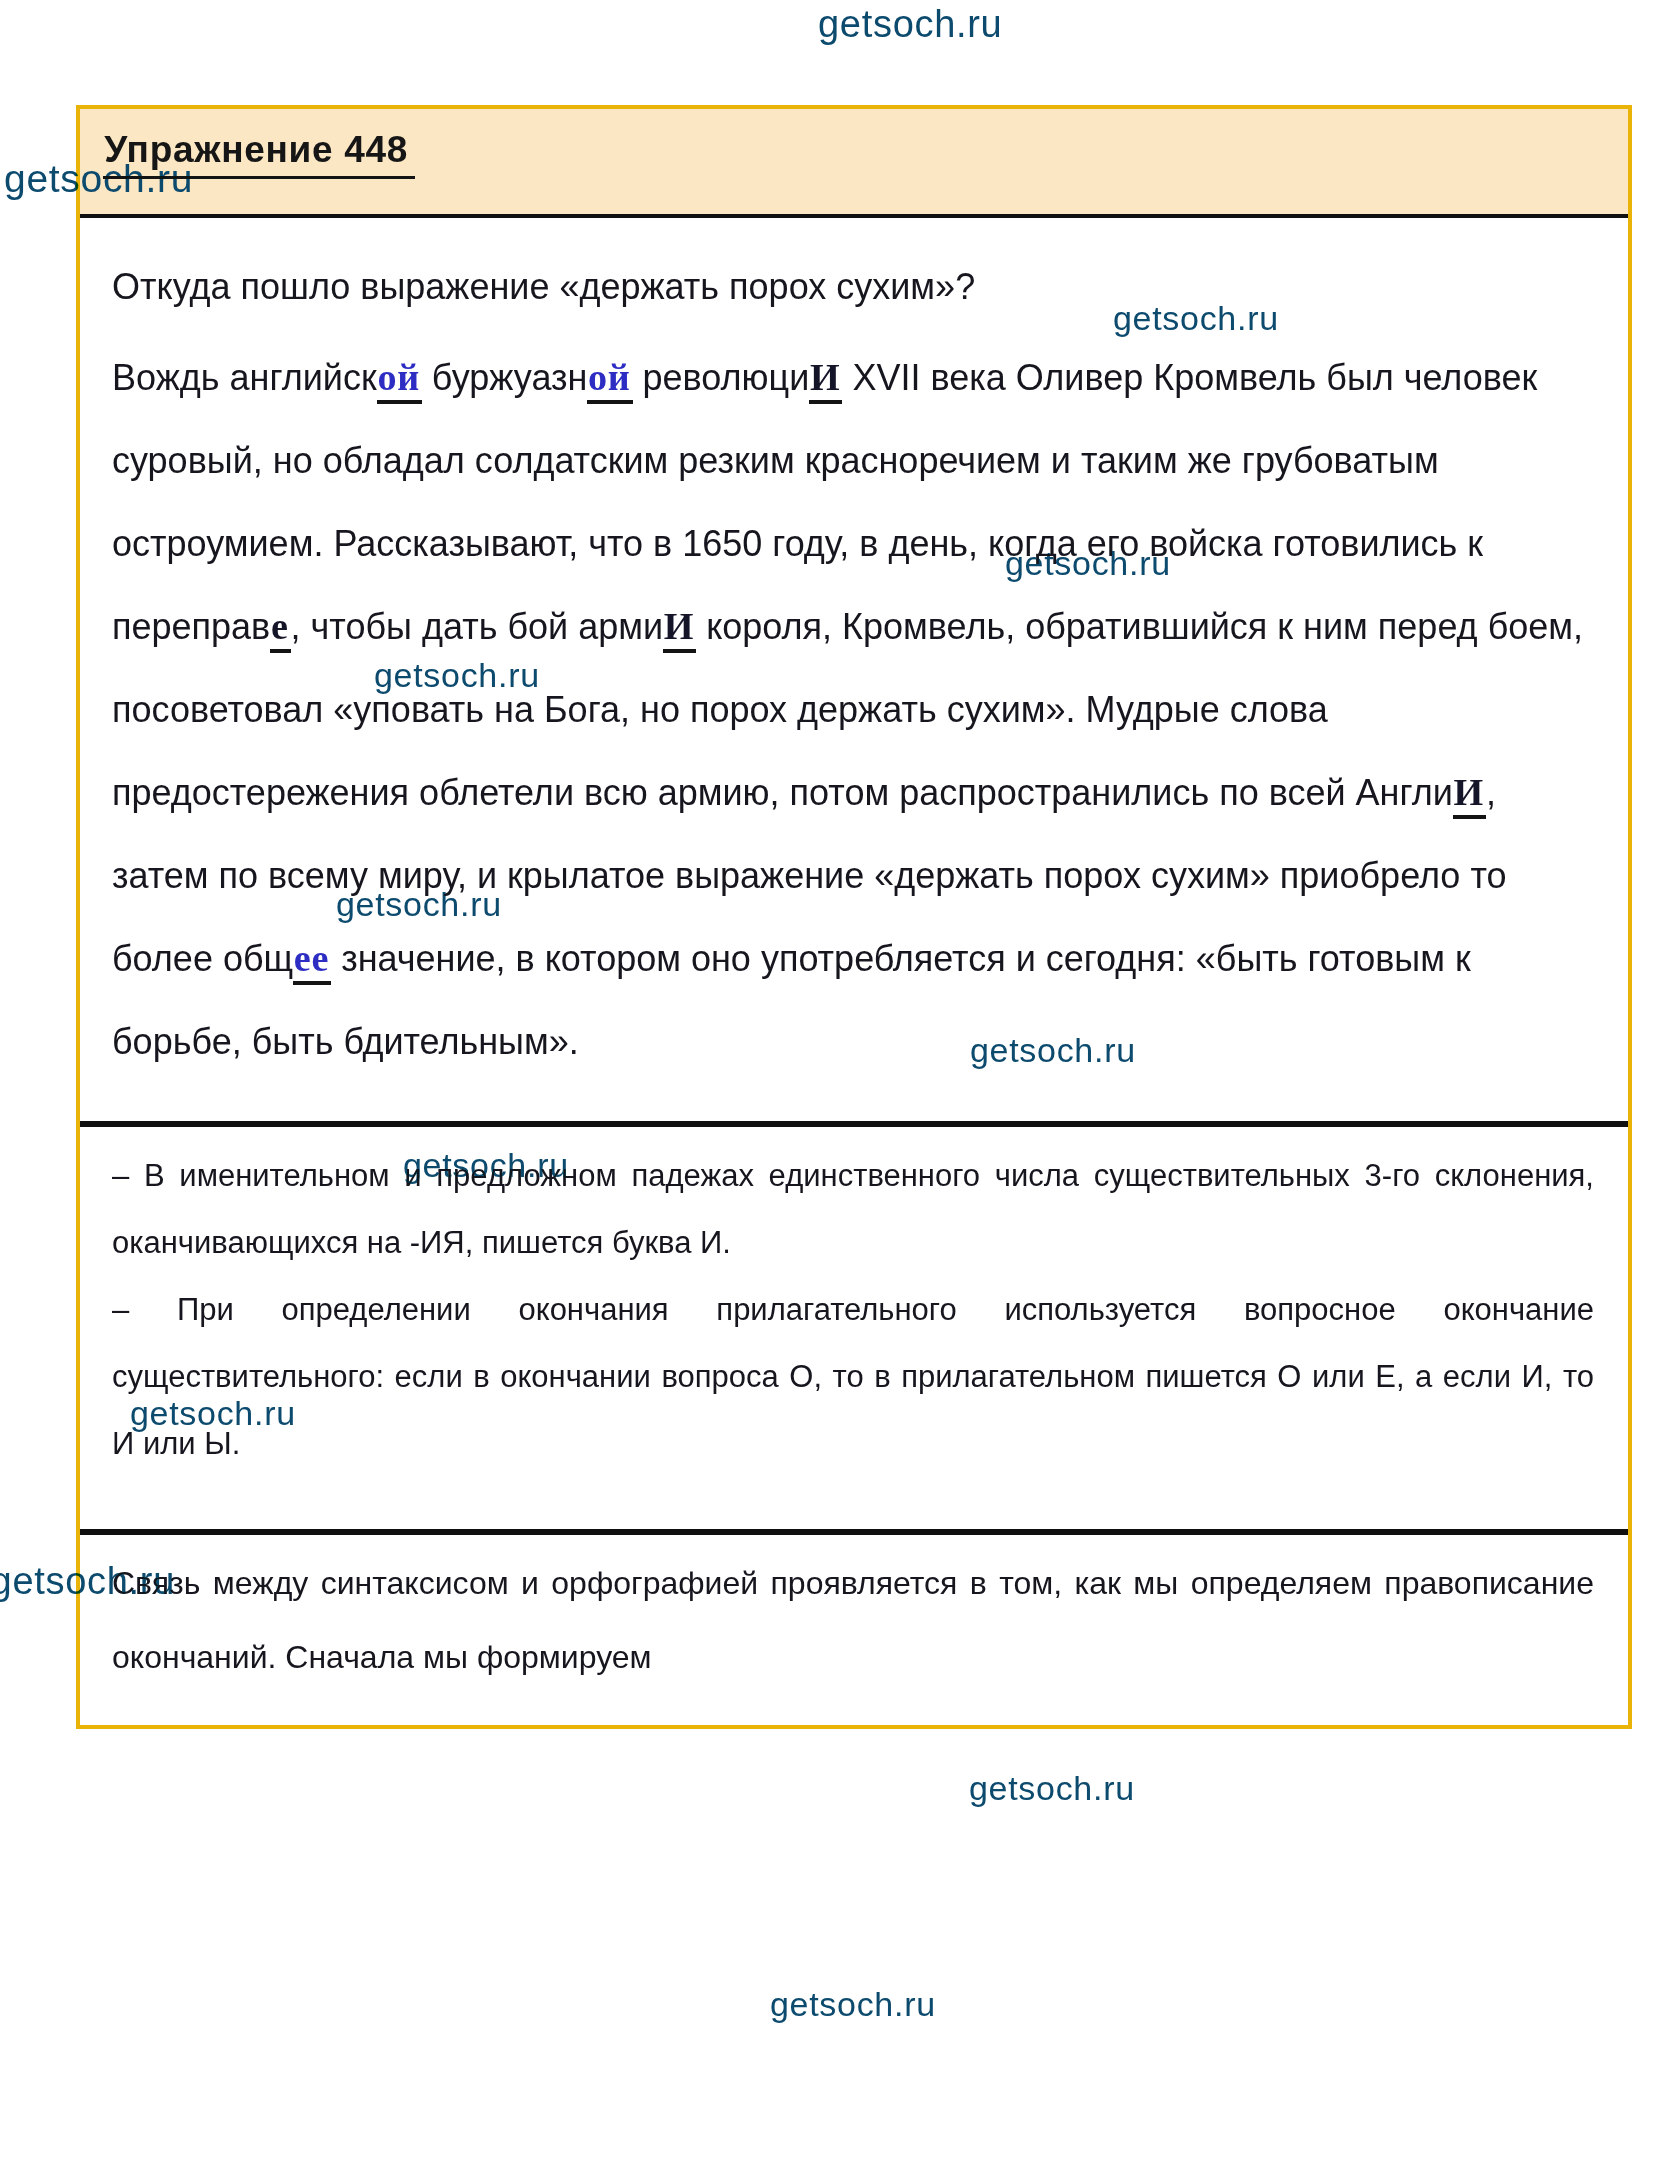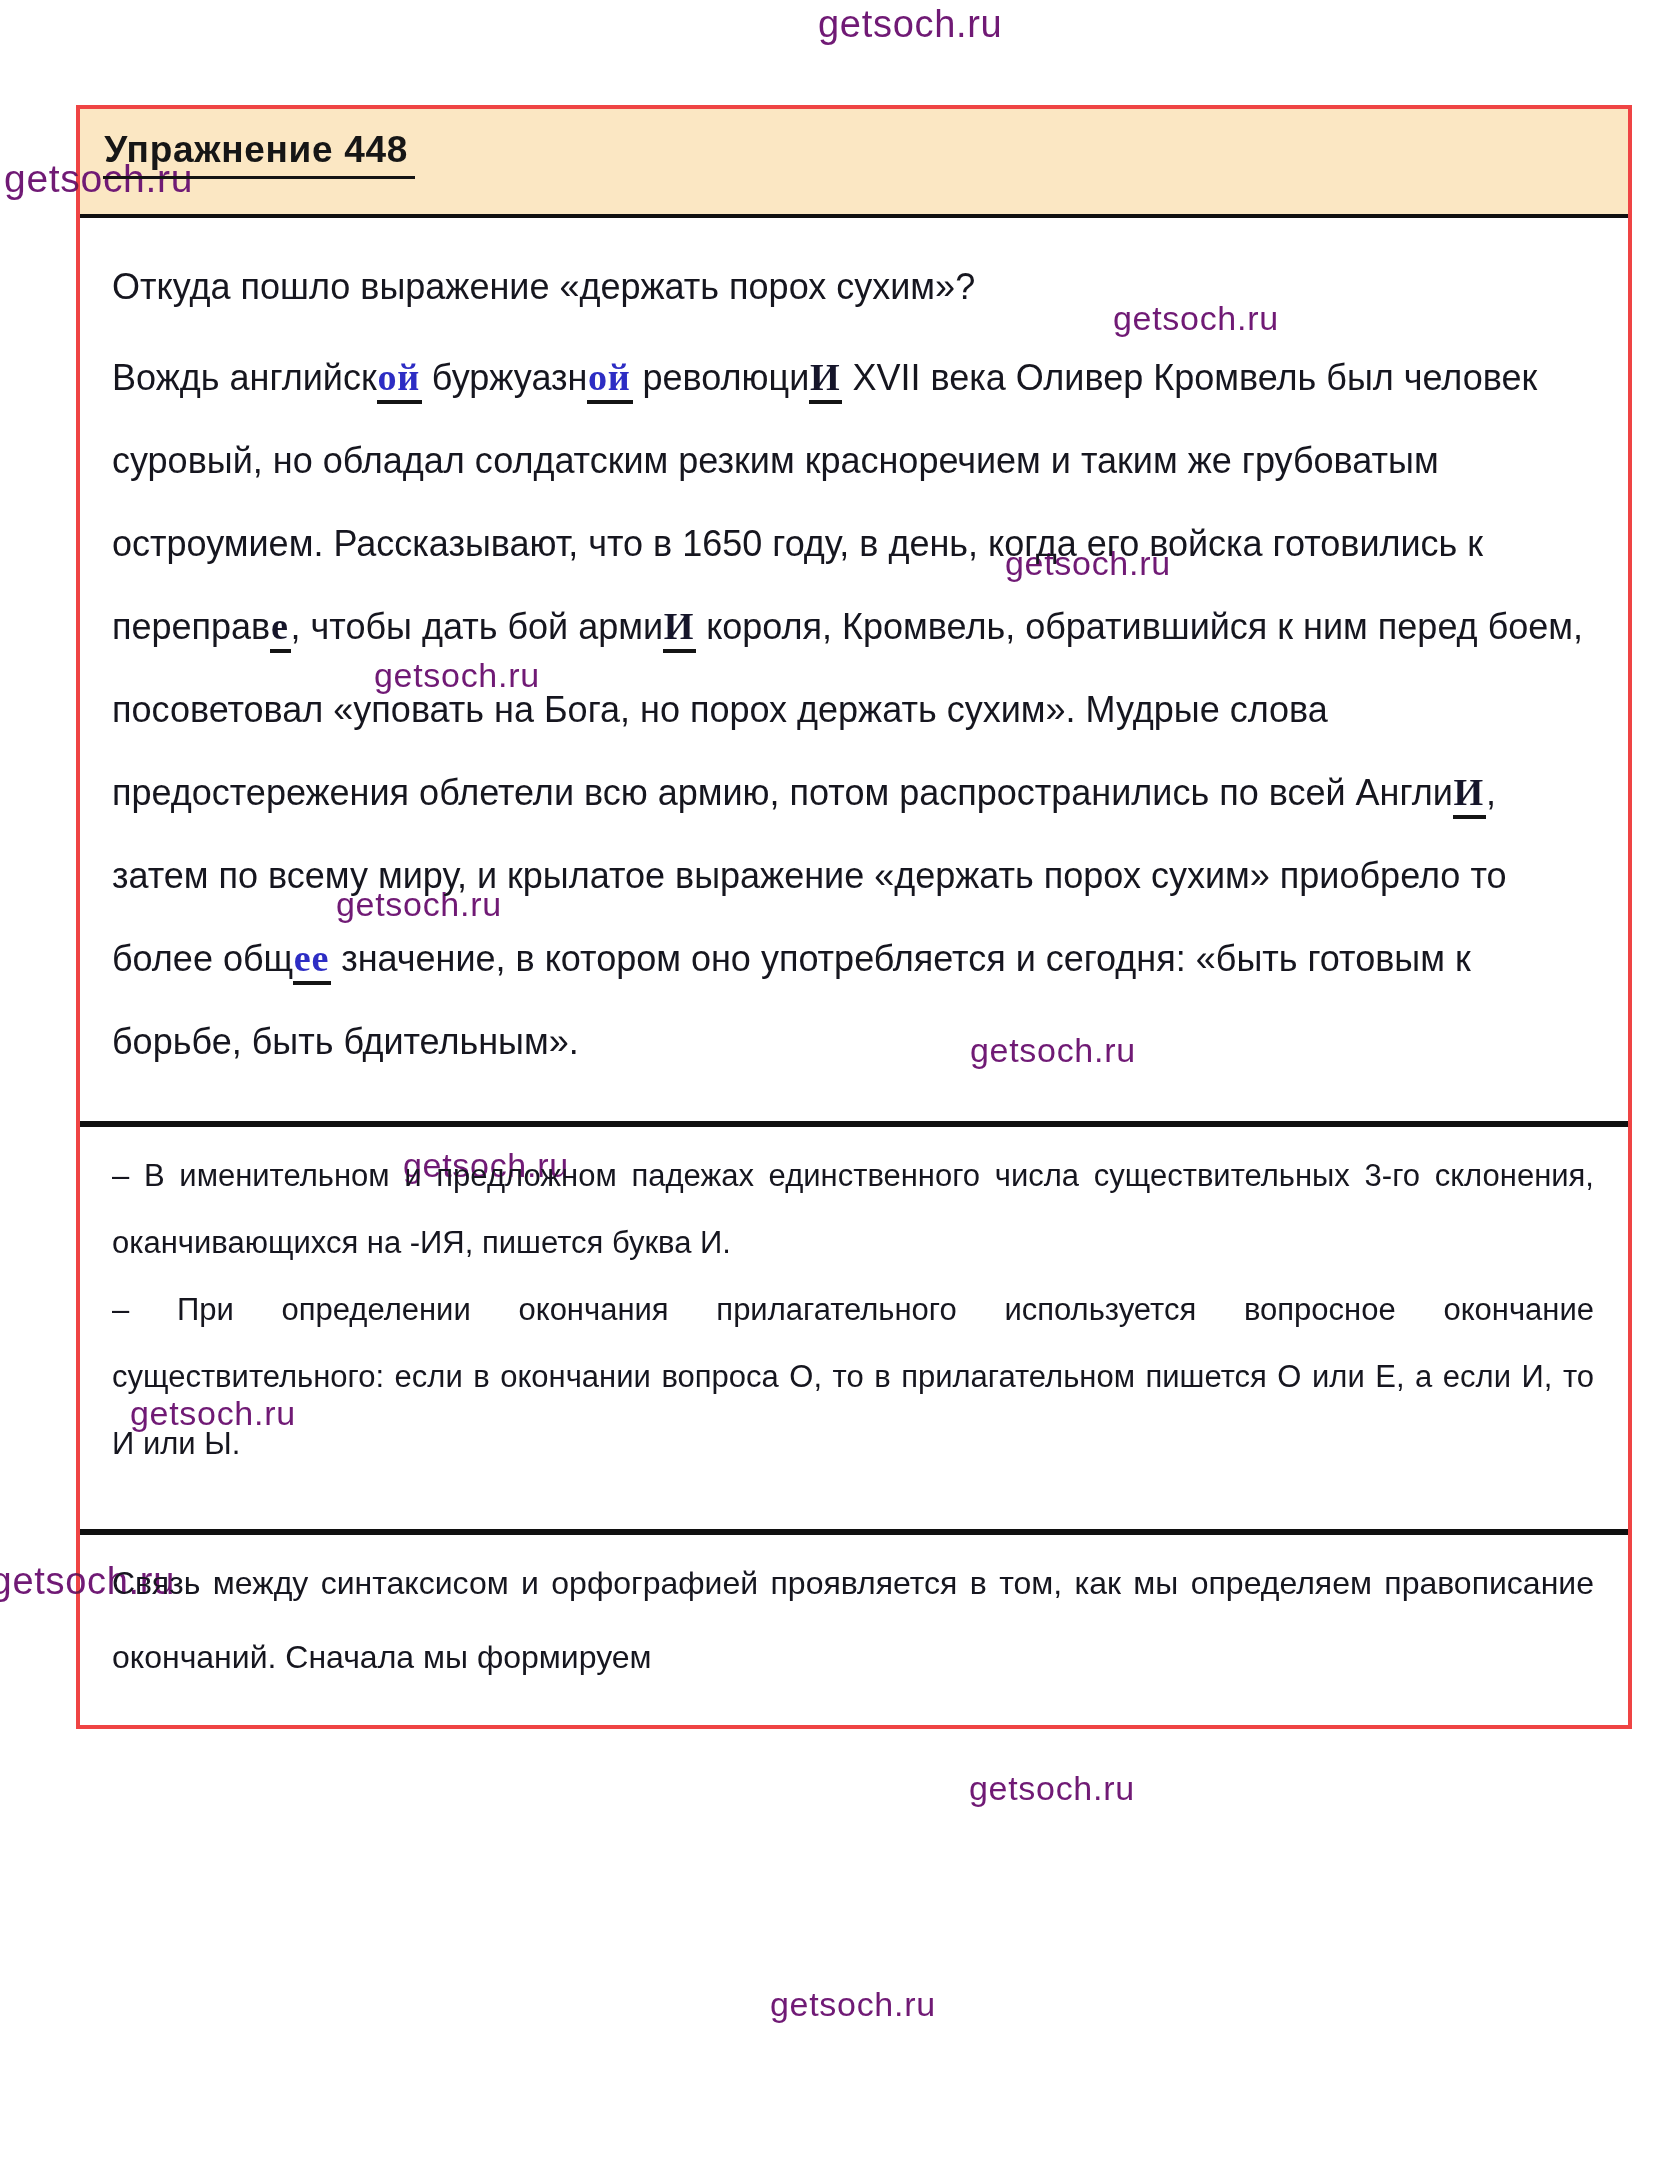--- a/index.html
+++ b/index.html
@@ -13,35 +13,35 @@
     position: relative;
     font-family: "Liberation Sans", "DejaVu Sans", sans-serif;
     color: var(--text, #16161f);
     overflow: hidden;
   }
 
   
   .wm {
     position: absolute;
     font-family: "Liberation Sans", sans-serif;
-    color: #701a75;
+    color: #0c4a6e;
     z-index: 3;
     white-space: nowrap;
     mix-blend-mode: darken;
     letter-spacing: 0.7px;
     pointer-events: none;
   }
 
   
   .card {
     position: absolute;
     left: 76px;
     top: 105px;
     width: 1556px;
-    border: 4px solid #ef4444;
+    border: 4px solid #eab308;
     background: #ffffff;
     z-index: 1;
     box-sizing: border-box;
   }
 
   .header-band {
     background: var(--header-bg, #fbe7c3);
     padding: 20px 23px 35px 23px;
   }
   .title {

